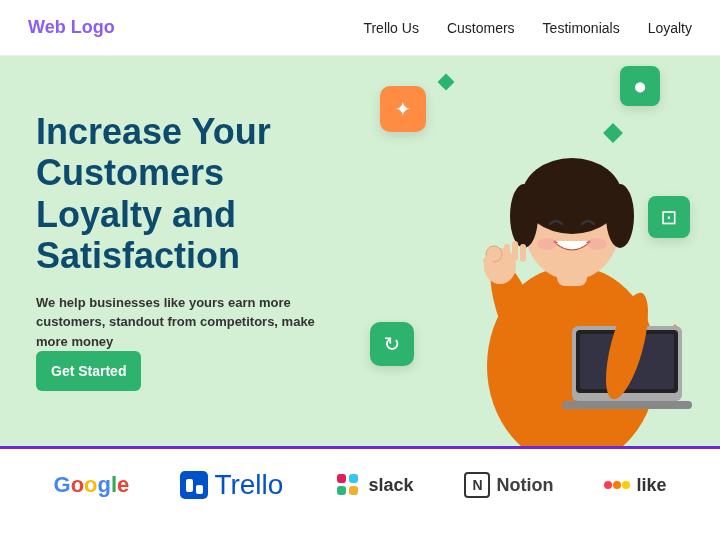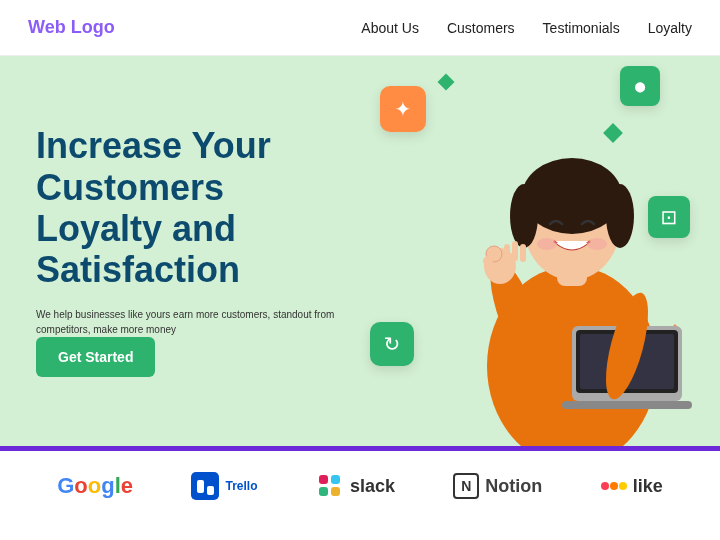--- a/index.html
+++ b/index.html
@@ -45,29 +45,30 @@
       z-index: 2;
     }
     .hero-title {
       font-size: 36px;
       font-weight: 800;
       color: #0c4a6e;
       line-height: 1.15;
       margin-bottom: 16px;
     }
     .hero-desc {
-      font-size: 10px;
+      font-size: 13px;
       color: #333;
       line-height: 1.5;
+      font-weight: bold;
     }
     .hero-btn {
       background: #2db36e;
       color: #fff;
       border: none;
-      padding: 12px 22px;
+      padding: 12px 15px;
       border-radius: 6px;
       font-size: 14px;
       font-weight: 600;
       cursor: pointer;
     }
 
     
     .hero-image-area {
       position: absolute;
       right: 0;
@@ -146,21 +147,21 @@
     }
 
     
     .brands {
       background: #fff;
       display: flex;
       align-items: center;
       justify-content: space-around;
       padding: 16px 28px;
       height: 75px;
-      border-top: 5px solid #6d28d9;
+      border-top: 3px solid #6d28d9;
     }
     .brand-item {
       display: flex;
       align-items: center;
       gap: 6px;
       font-size: 18px;
       font-weight: 700;
       color: #333;
     }
 
@@ -182,21 +183,21 @@
       gap: 3px;
       padding: 5px 4px;
     }
     .trello-bar {
       background: #fff;
       border-radius: 2px;
       width: 7px;
     }
     .trello-bar-tall { height: 13px; }
     .trello-bar-short { height: 9px; align-self: flex-end; }
-    .trello-label { color: #0052CC; font-size: 12px; font-weight: 700; }
+    .trello-label { color: #0052CC; font-size: 28px; font-weight: 400; }
 
     
     .slack-icon {
       display: flex;
       align-items: center;
       justify-content: center;
       width: 28px; height: 28px;
       position: relative;
     }
     .slack-grid {
@@ -240,21 +241,21 @@
 
     
     .card-icon { color: #fff; font-size: 20px; }
   </style>
 </head>
 <body>
 
 <header class="header">
   <div class="logo">Web Logo</div>
   <nav class="nav">
-    <a href="#">About Us</a>
+    <a href="#">Trello Us</a>
     <a href="#">Customers</a>
     <a href="#">Testimonials</a>
     <a href="#">Loyalty</a>
   </nav>
 </header>
 
 <section class="hero">
   <div class="hero-content">
     <h1 class="hero-title">Increase Your Customers Loyalty and Satisfaction</h1>
     <p class="hero-desc">We help businesses like yours earn more customers, standout from competitors, make more money</p>

